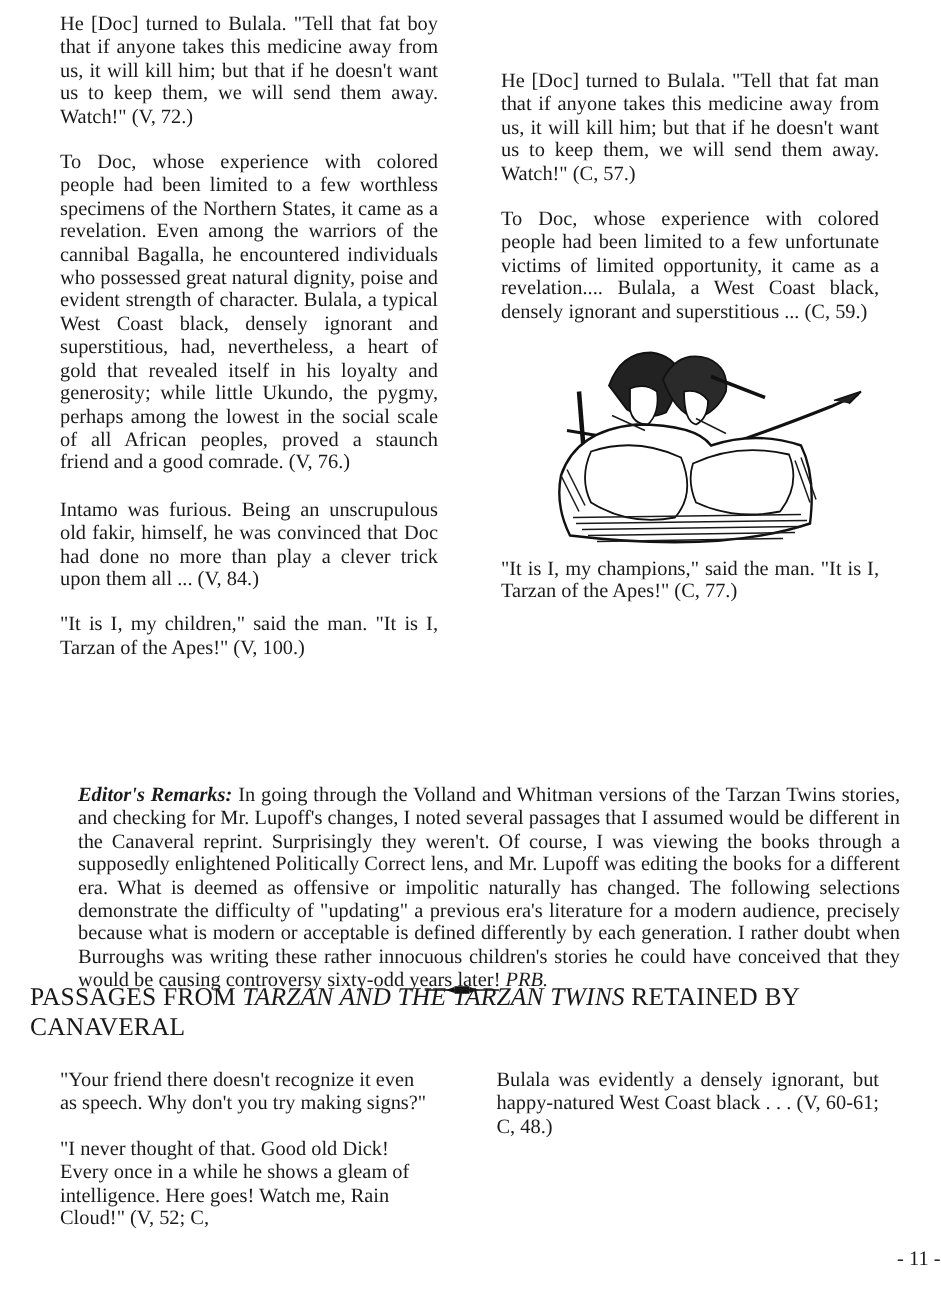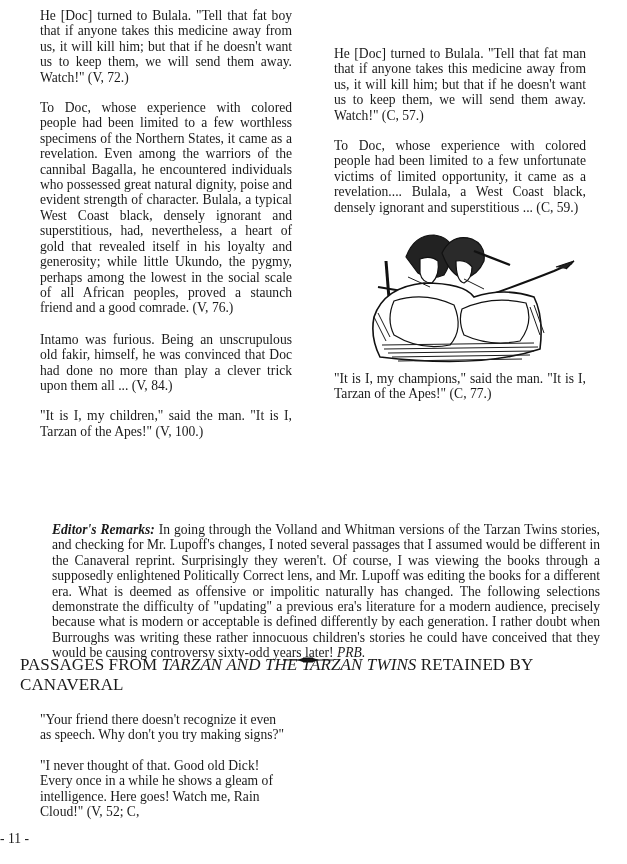--- a/index.html
+++ b/index.html
@@ -30,21 +30,21 @@
   }
   .section-heading {
     position: absolute; left: 20px; top: 655px; width: 587px;
     text-align: left; font-size: 17px; letter-spacing: 0.1px;
   }
   .section-heading i { font-style: italic; }
   .bottom-left { left: 40px; top: 712px; width: 248px; }
   .bottom-right { left: 331px; top: 712px; width: 255px; }
   .page-number {
     position: absolute; left: 0; top: 831px; width: 627px;
-    text-align: left; font-size: 13.6px;
+    text-align: right; font-size: 13.6px;
   }
 </style>
 </head>
 <body>
 
 <div class="col col-left">
   <p>He [Doc] turned to Bulala. "Tell that fat boy that if anyone takes this medicine away from us, it will kill him; but that if he doesn't want us to keep them, we will send them away. Watch!" (V, 72.)</p>
   <p style="margin-bottom:16px">To Doc, whose experience with colored people had been limited to a few worthless specimens of the Northern States, it came as a revelation. Even among the warriors of the cannibal Bagalla, he encountered individuals who possessed great natural dignity, poise and evident strength of character. Bulala, a typical West Coast black, densely ignorant and superstitious, had, nevertheless, a heart of gold that revealed itself in his loyalty and generosity; while little Ukundo, the pygmy, perhaps among the lowest in the social scale of all African peoples, proved a staunch friend and a good comrade. (V, 76.)</p>
   <p>Intamo was furious. Being an unscrupulous old fakir, himself, he was convinced that Doc had done no more than play a clever trick upon them all ... (V, 84.)</p>
   <p>"It is I, my children," said the man. "It is I, Tarzan of the Apes!" (V, 100.)</p>
@@ -101,15 +101,16 @@
 </svg>
 
 <div class="section-heading"><span>PASSAGES FROM </span><i>TARZAN AND THE TARZAN TWINS</i><span> RETAINED BY CANAVERAL</span></div>
 
 <div class="col bottom-left">
   <p style="text-align:left">"Your friend there doesn't recognize it even as speech. Why don't you try making signs?"</p>
   <p style="text-align:left">"I never thought of that. Good old Dick! Every once in a while he shows a gleam of intelligence. Here goes! Watch me, Rain Cloud!" (V, 52; C,</p>
 </div>
 
 <div class="col bottom-right">
+  <p>Bulala was evidently a densely ignorant, but happy-natured West Coast black . . . (V, 60-61; C, 48.)</p>
 </div>
 
 <div class="page-number">- 11 -</div>
 
 </body></html>

